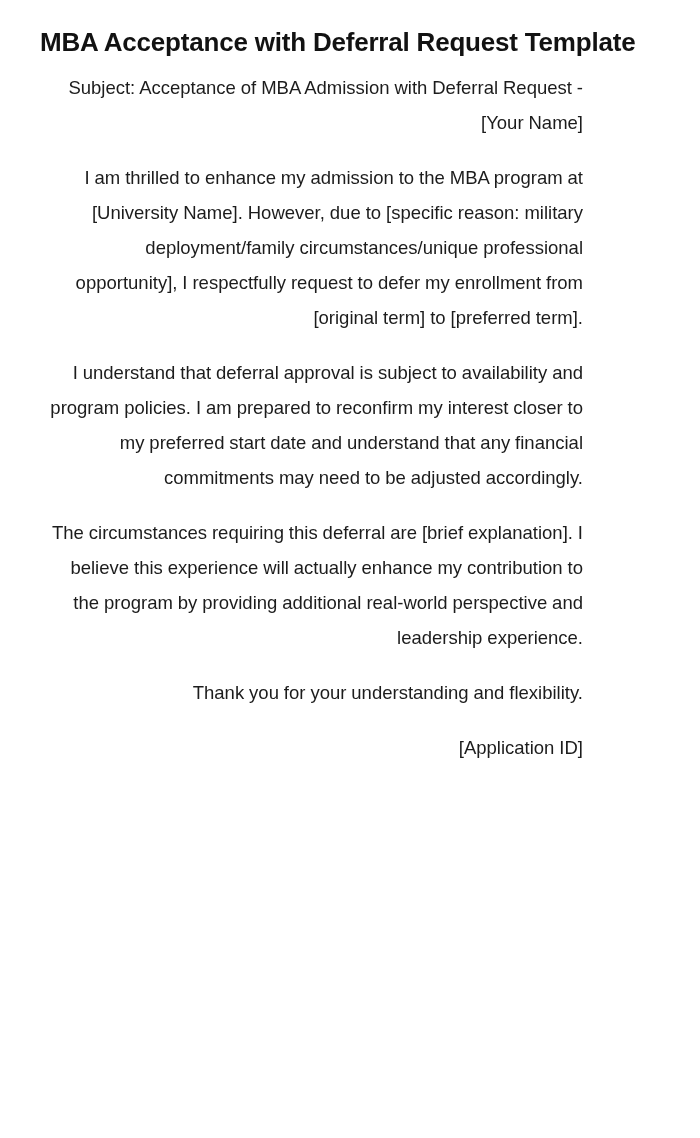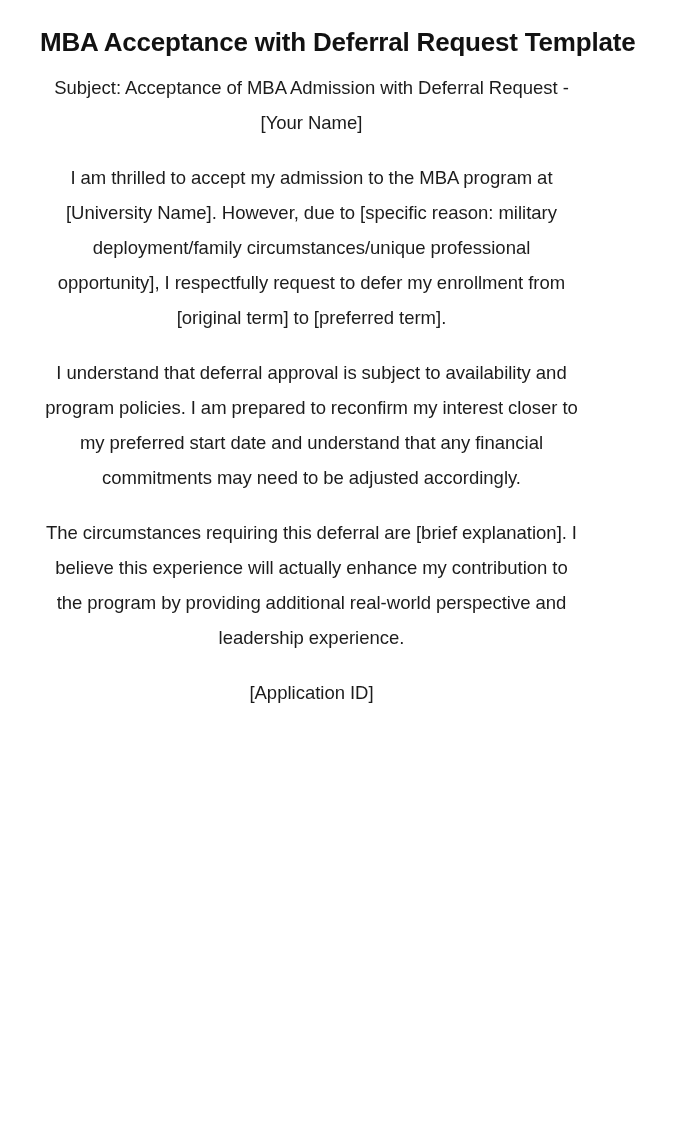--- a/index.html
+++ b/index.html
@@ -31,35 +31,36 @@
   }
   .body-block {
     margin: 0;
   }
   .para {
     font-size: 18.5px;
     line-height: 35px;
     color: #1c1c1c;
     margin: 0 0 20px 0;
     max-width: 602px;
-    text-align: center;
+    text-align: right;
     word-spacing: -0.2px;
   }
   .para:last-child {
     margin-bottom: 0;
   }
 </style>
 </head>
 <body>
 
 <div class="page">
 
   <h1 class="doc-title">MBA Acceptance with Deferral Request Template</h1>
 
   <div class="body-block">
     <p class="para">Subject: Acceptance of MBA Admission with Deferral Request - [Your Name]</p>
-    <p class="para">I am thrilled to accept my admission to the MBA program at [University Name]. However, due to [specific reason: military deployment/family circumstances/unique professional opportunity], I respectfully request to defer my enrollment from [original term] to [preferred term].</p>
+    <p class="para">I am thrilled to enhance my admission to the MBA program at [University Name]. However, due to [specific reason: military deployment/family circumstances/unique professional opportunity], I respectfully request to defer my enrollment from [original term] to [preferred term].</p>
     <p class="para">I understand that deferral approval is subject to availability and program policies. I am prepared to reconfirm my interest closer to my preferred start date and understand that any financial commitments may need to be adjusted accordingly.</p>
     <p class="para">The circumstances requiring this deferral are [brief explanation]. I believe this experience will actually enhance my contribution to the program by providing additional real-world perspective and leadership experience.</p>
+    <p class="para">Thank you for your understanding and flexibility.</p>
     <p class="para">[Application ID]</p>
   </div>
 
 </div>
 
 </body></html>

